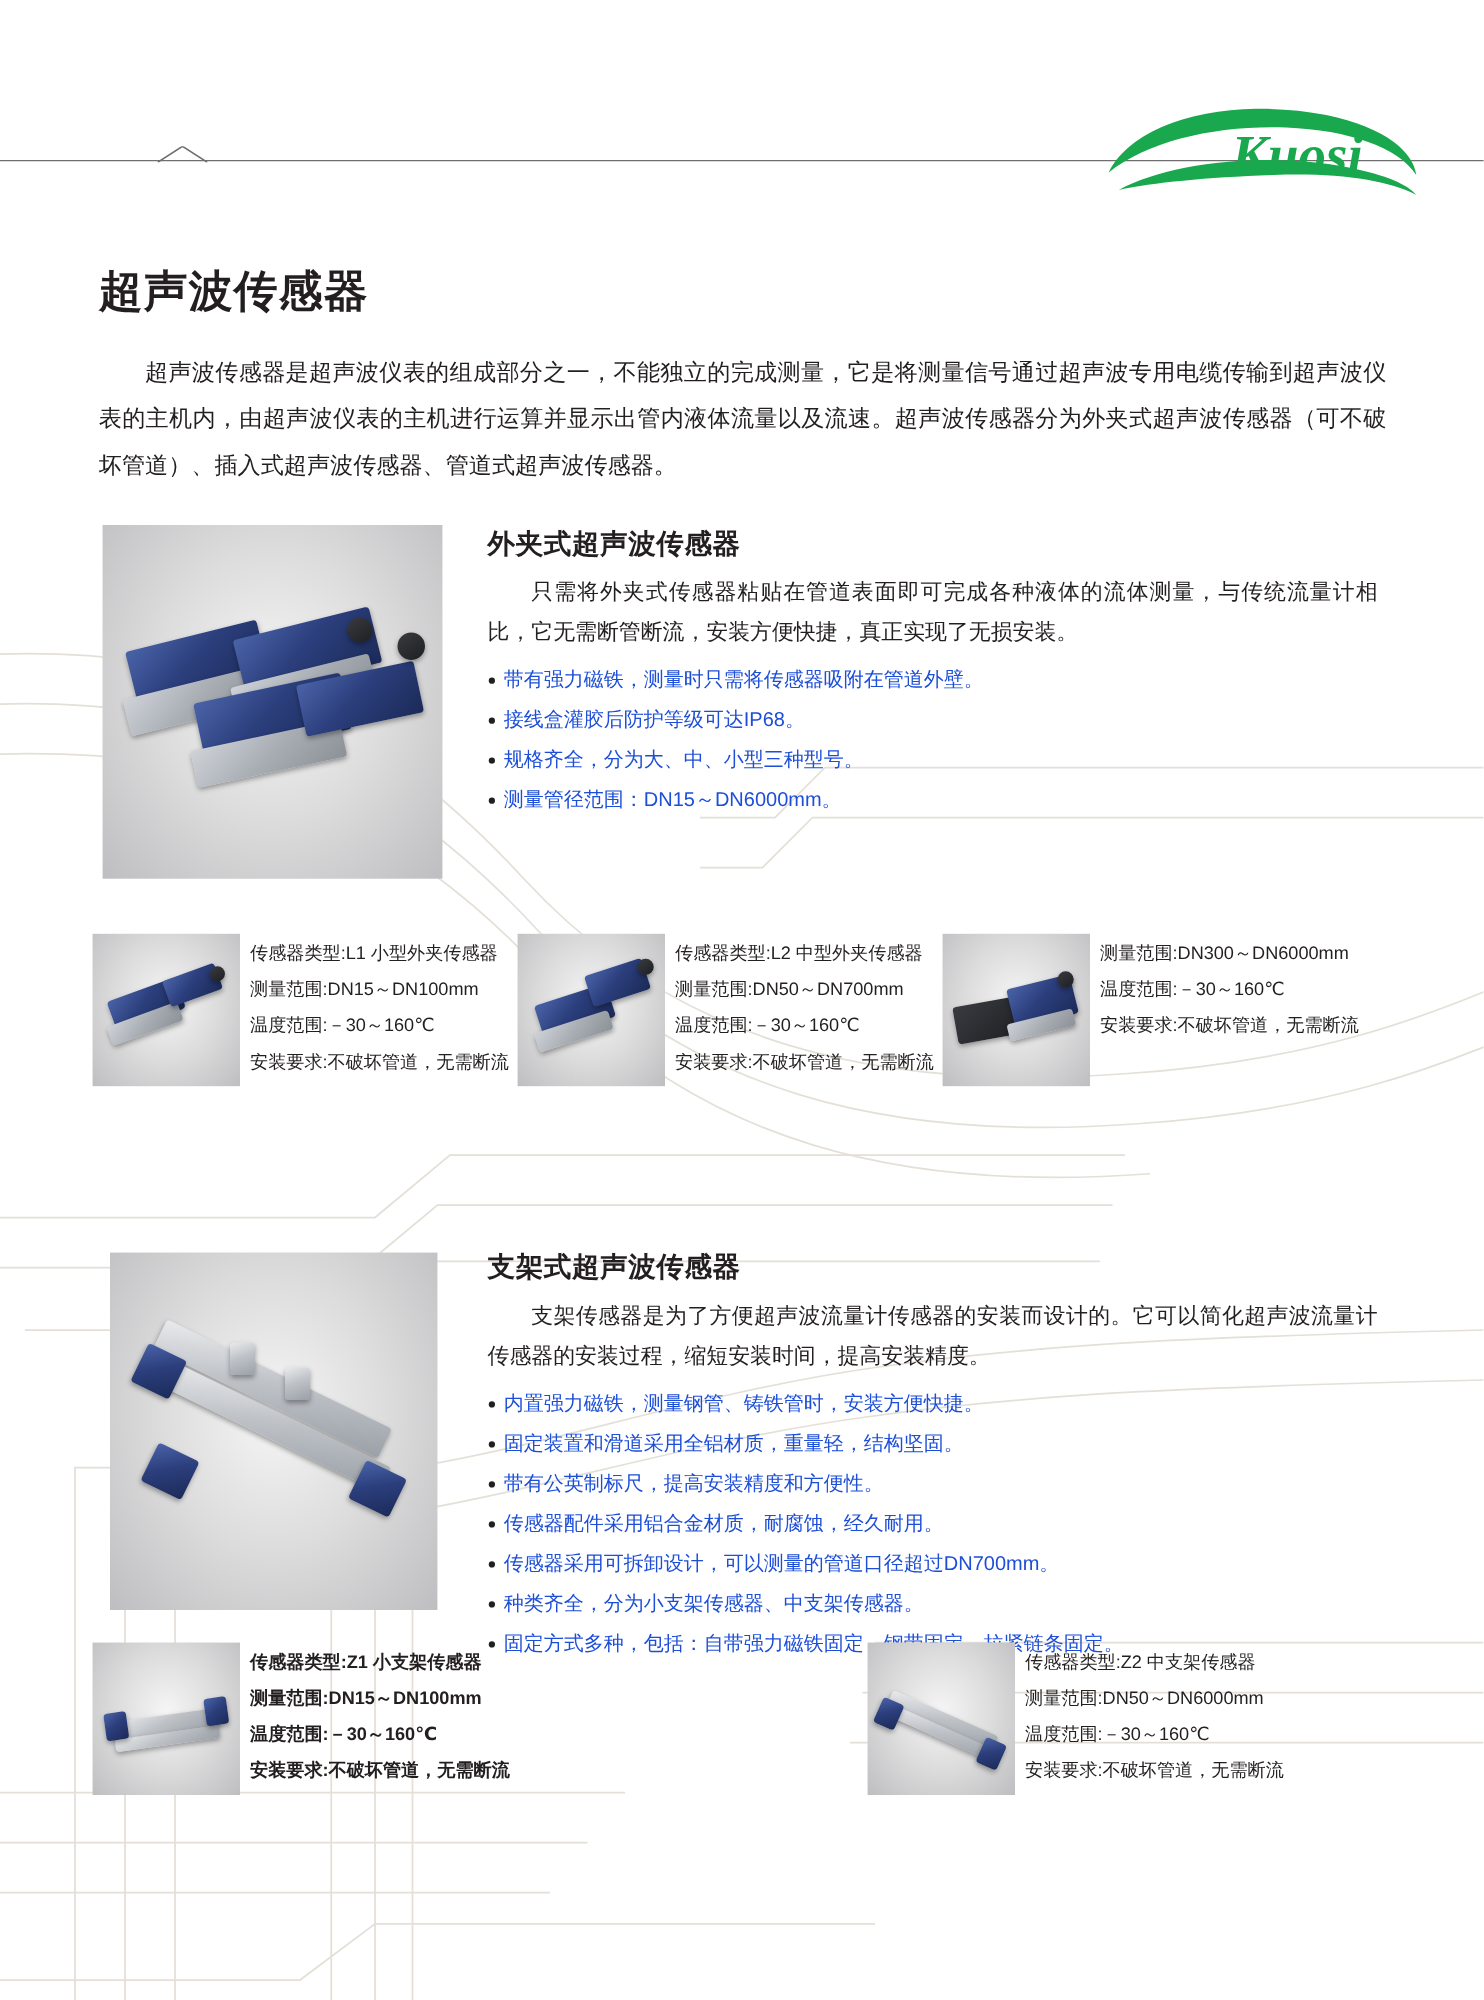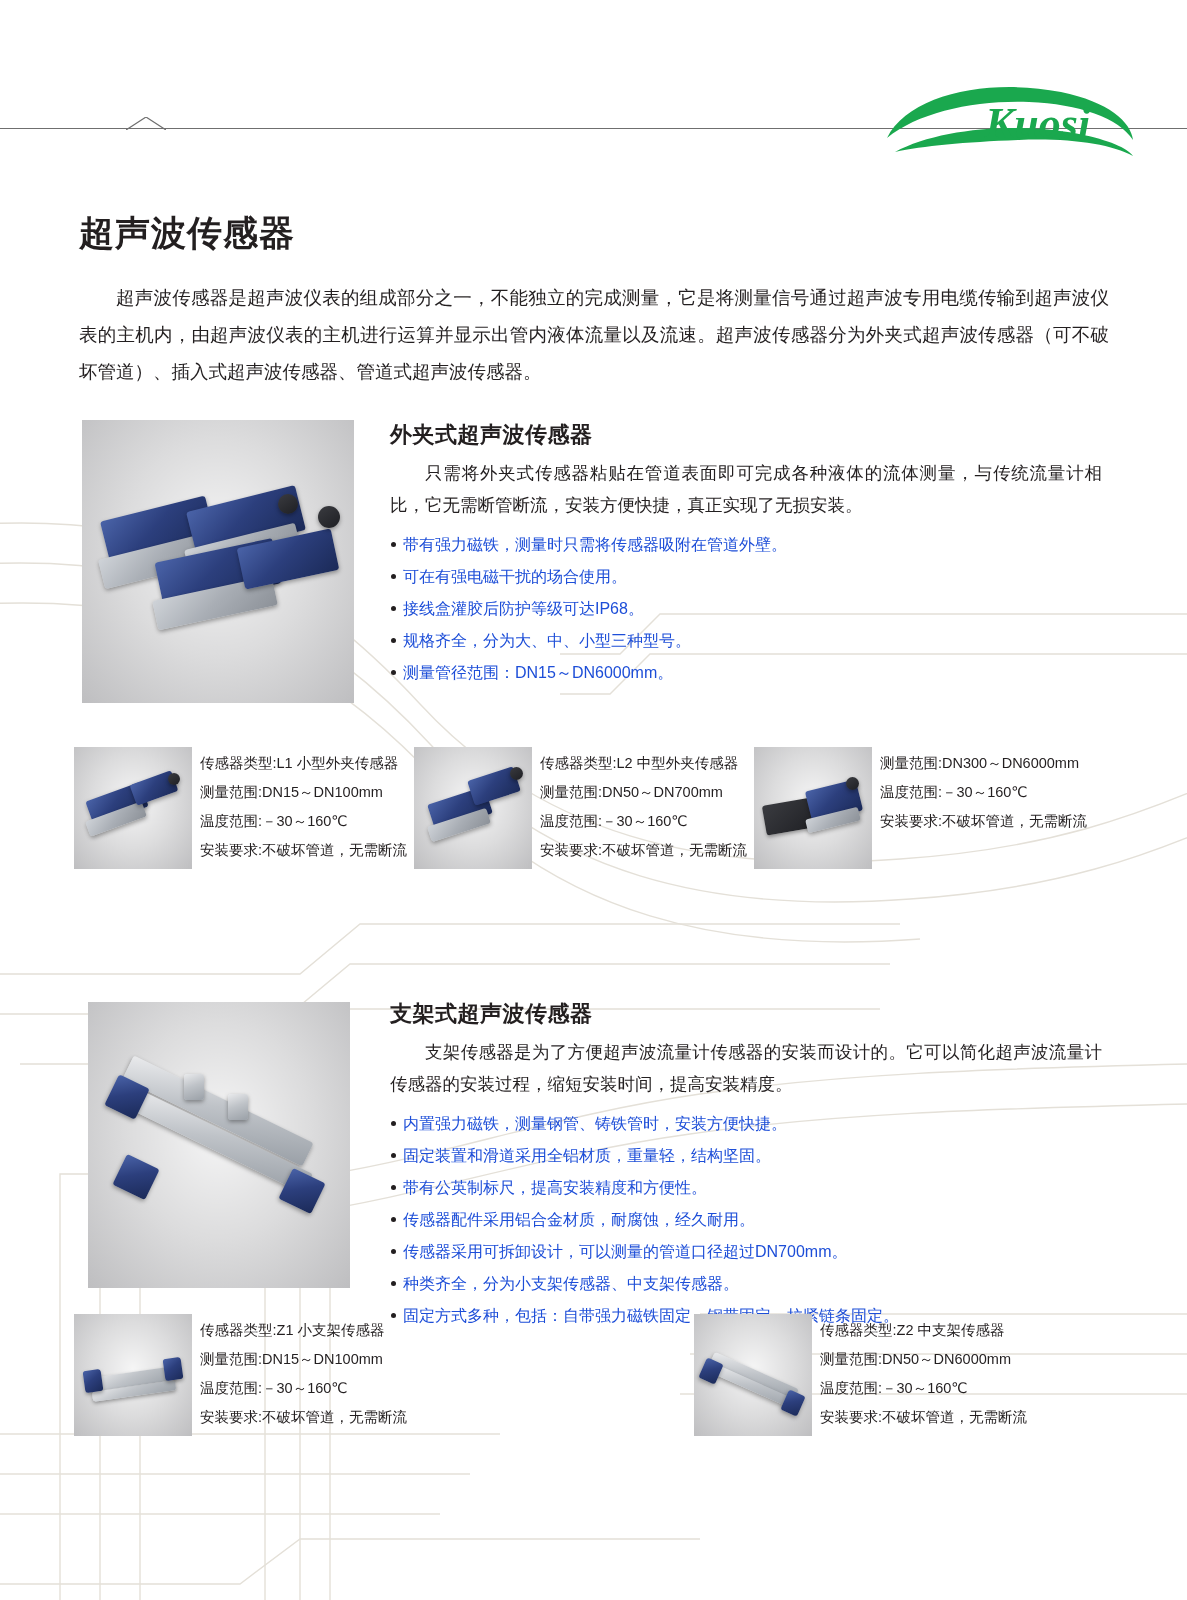--- a/index.html
+++ b/index.html
@@ -291,21 +291,20 @@
     <div class="prod" style="left:158px; top:118px; width:96px; height:42px; transform:rotate(-12deg);"></div>
     <div class="prod dark" style="left:236px; top:86px; width:22px; height:22px; border-radius:50%;"></div>
     <div class="prod dark" style="left:196px; top:74px; width:20px; height:20px; border-radius:50%;"></div>
   </div>
 
   <div class="sec1-text">
     <div class="section-title">外夹式超声波传感器</div>
     <div class="section-para">只需将外夹式传感器粘贴在管道表面即可完成各种液体的流体测量，与传统流量计相比，它无需断管断流，安装方便快捷，真正实现了无损安装。</div>
     <ul class="bullets">
       <li>带有强力磁铁，测量时只需将传感器吸附在管道外壁。</li>
-      <li>可在有强电磁干扰的场合使用。</li>
       <li>接线盒灌胶后防护等级可达IP68。</li>
       <li>规格齐全，分为大、中、小型三种型号。</li>
       <li>测量管径范围：DN15～DN6000mm。</li>
     </ul>
   </div>
 
   <div class="spec-row-1">
 
     <div class="spec-card" style="left:0;">
       <div class="spec-thumb photo">
@@ -384,21 +383,21 @@
   <div class="spec-row-2">
 
     <div class="spec-card" style="left:0;">
       <div class="spec-thumb photo">
         <div class="vign"></div>
         <div class="prod silver" style="left:16px; top:58px; width:86px; height:14px; transform:rotate(-8deg);"></div>
         <div class="prod silver" style="left:18px; top:72px; width:84px; height:10px; transform:rotate(-8deg);"></div>
         <div class="prod" style="left:10px; top:56px; width:18px; height:22px; transform:rotate(-8deg);"></div>
         <div class="prod" style="left:90px; top:44px; width:18px; height:22px; transform:rotate(-8deg);"></div>
       </div>
-      <div class="spec-lines" style="width:260px;">
+      <div class="spec-lines" style="width:260px;font-weight:bold;">
         <div>传感器类型:Z1 小支架传感器</div>
         <div>测量范围:DN15～DN100mm</div>
         <div>温度范围:－30～160℃</div>
         <div>安装要求:不破坏管道，无需断流</div>
       </div>
     </div>
 
     <div class="spec-card" style="left:620px;">
       <div class="spec-thumb photo">
         <div class="vign"></div>

